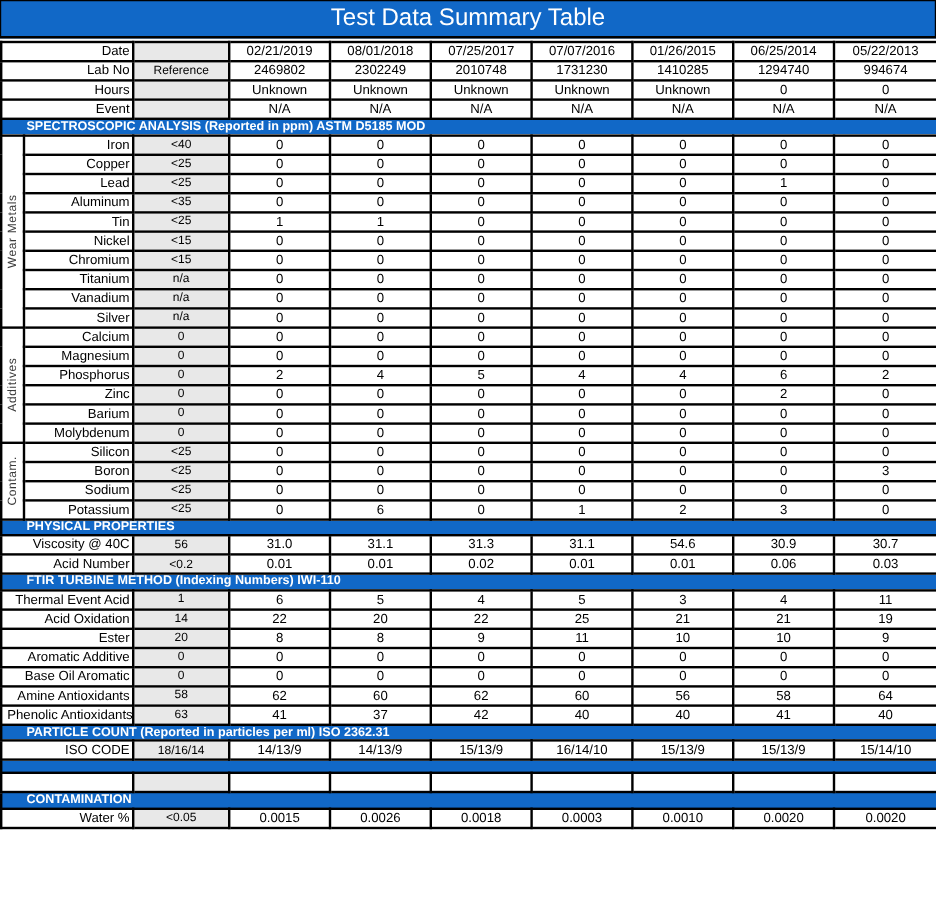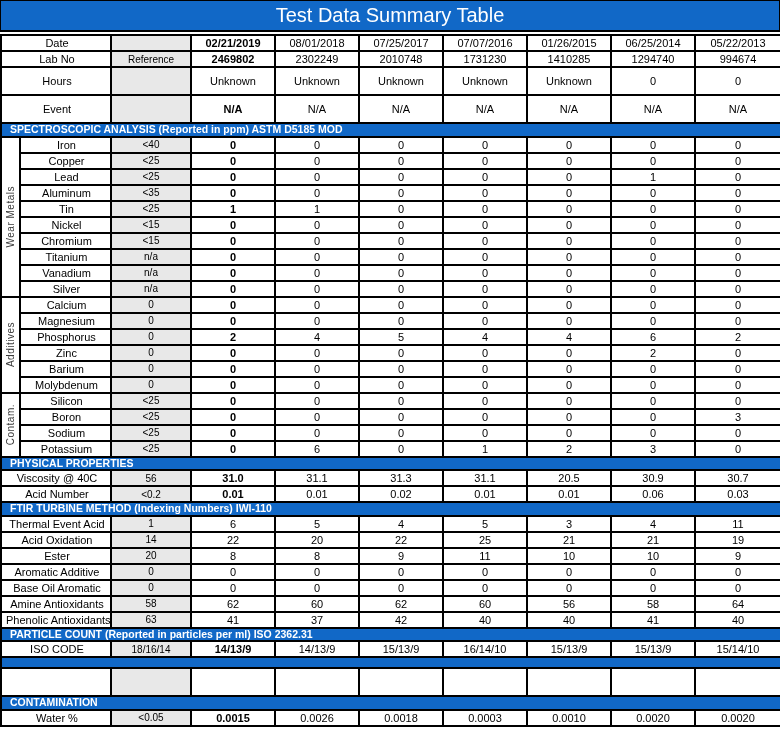--- a/index.html
+++ b/index.html
@@ -22,28 +22,28 @@
   table.grid {
     width: 780px; border-collapse: collapse; table-layout: fixed;
   }
   td {
     border: 2px solid #000;
     font-size: 11px; line-height: 1.1;
     text-align: center; vertical-align: middle;
     height: 16px; padding: 0 2px;
     white-space: nowrap; overflow: hidden;
   }
-  td.lbl { text-align: center; padding-left: 4px; }
+  td.lbl { text-align: right; padding-left: 4px; }
   td.ref { background: var(--refgray, #e8e8e8); font-size: 10px; }
-  td.b1  { font-weight: 700; }
-  tr.hdr td { height: 28px; }
+  td.b1  { font-weight: 400; }
+  tr.hdr td { height: 16px; }
   tr.sec td {
     background: var(--accent, #1168c7); color: #fff;
     font-weight: 700; font-size: 10.5px;
-    text-align: left; padding-left: 8px; height: 11px;
+    text-align: left; padding-left: 20px; height: 11px;
   }
   tr.bar td { background: var(--accent, #1168c7); height: 11px; }
   td.grp { padding: 0; }
   .vtext {
     writing-mode: vertical-rl; transform: rotate(180deg);
     font-size: 10px; color: #3a3a3a; line-height: 1;
     margin: 0 auto; letter-spacing: 0.5px;
   }
 </style>
 </head>
@@ -344,21 +344,21 @@
         <tr class="sec">
           <td colspan="10">PHYSICAL PROPERTIES</td>
         </tr>
         <tr>
           <td class="lbl" colspan="2">Viscosity @ 40C</td>
           <td class="ref">56</td>
           <td class="val b1">31.0</td>
           <td class="val">31.1</td>
           <td class="val">31.3</td>
           <td class="val">31.1</td>
-          <td class="val">20.5</td>
+          <td class="val">54.6</td>
           <td class="val">30.9</td>
           <td class="val">30.7</td>
         </tr>
         <tr>
           <td class="lbl" colspan="2">Acid Number</td>
           <td class="ref">&lt;0.2</td>
           <td class="val b1">0.01</td>
           <td class="val">0.01</td>
           <td class="val">0.02</td>
           <td class="val">0.01</td>

